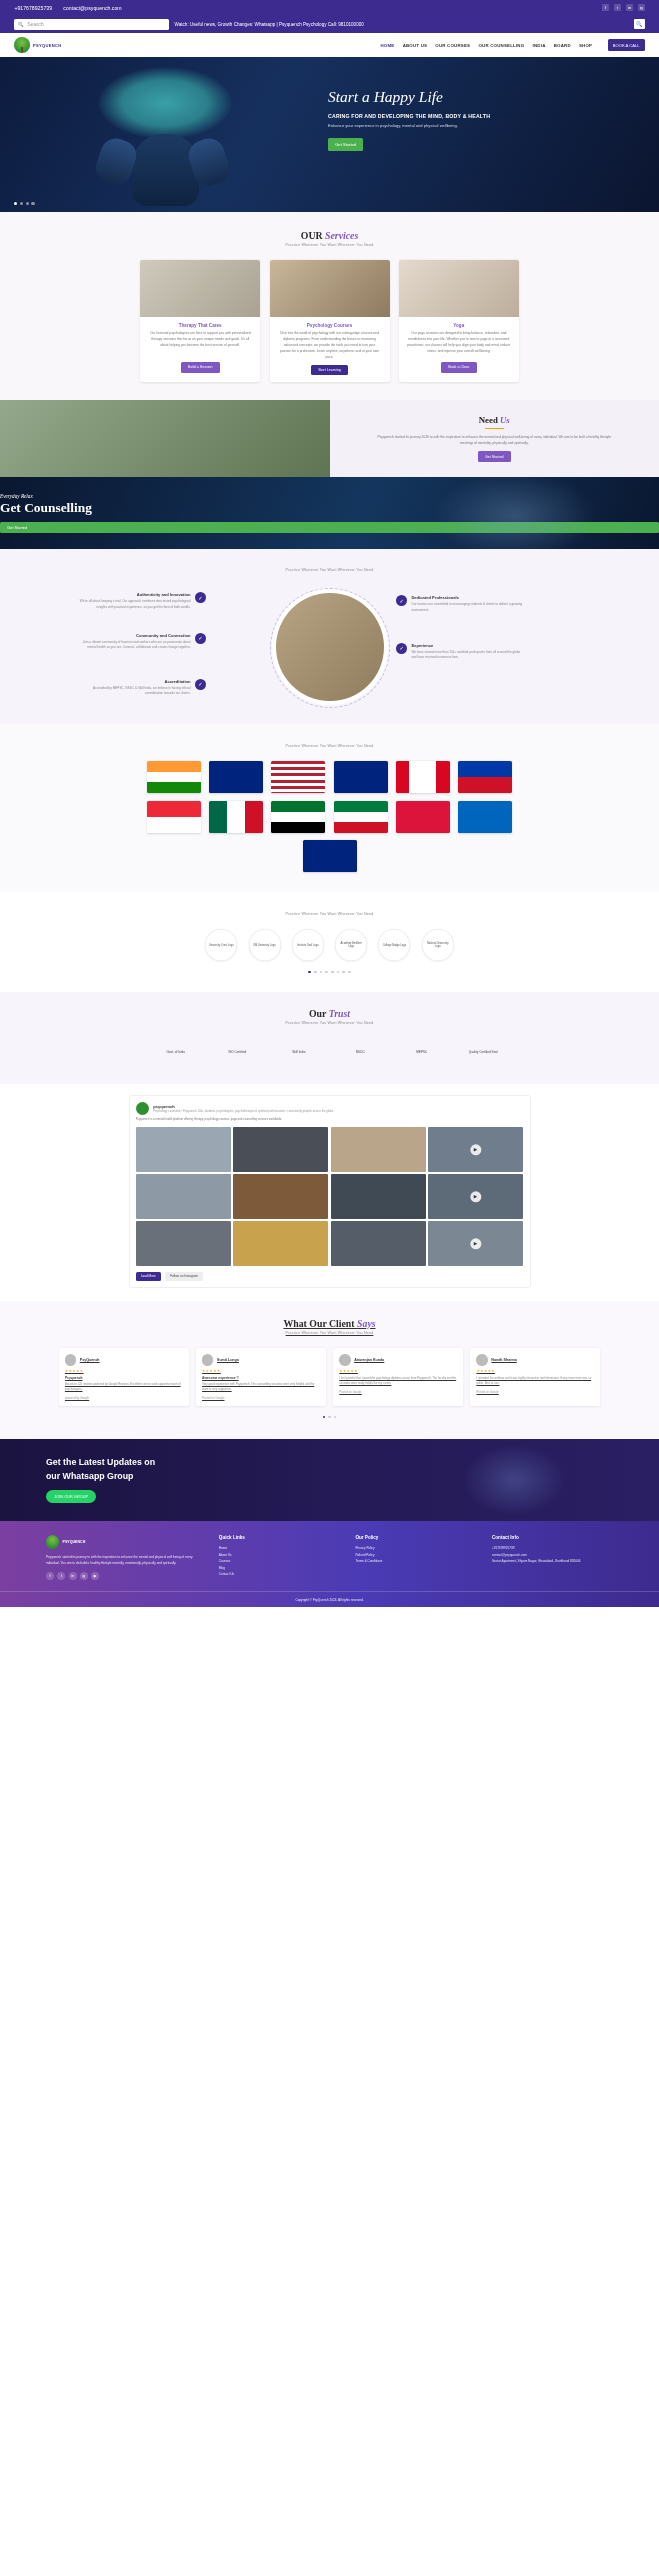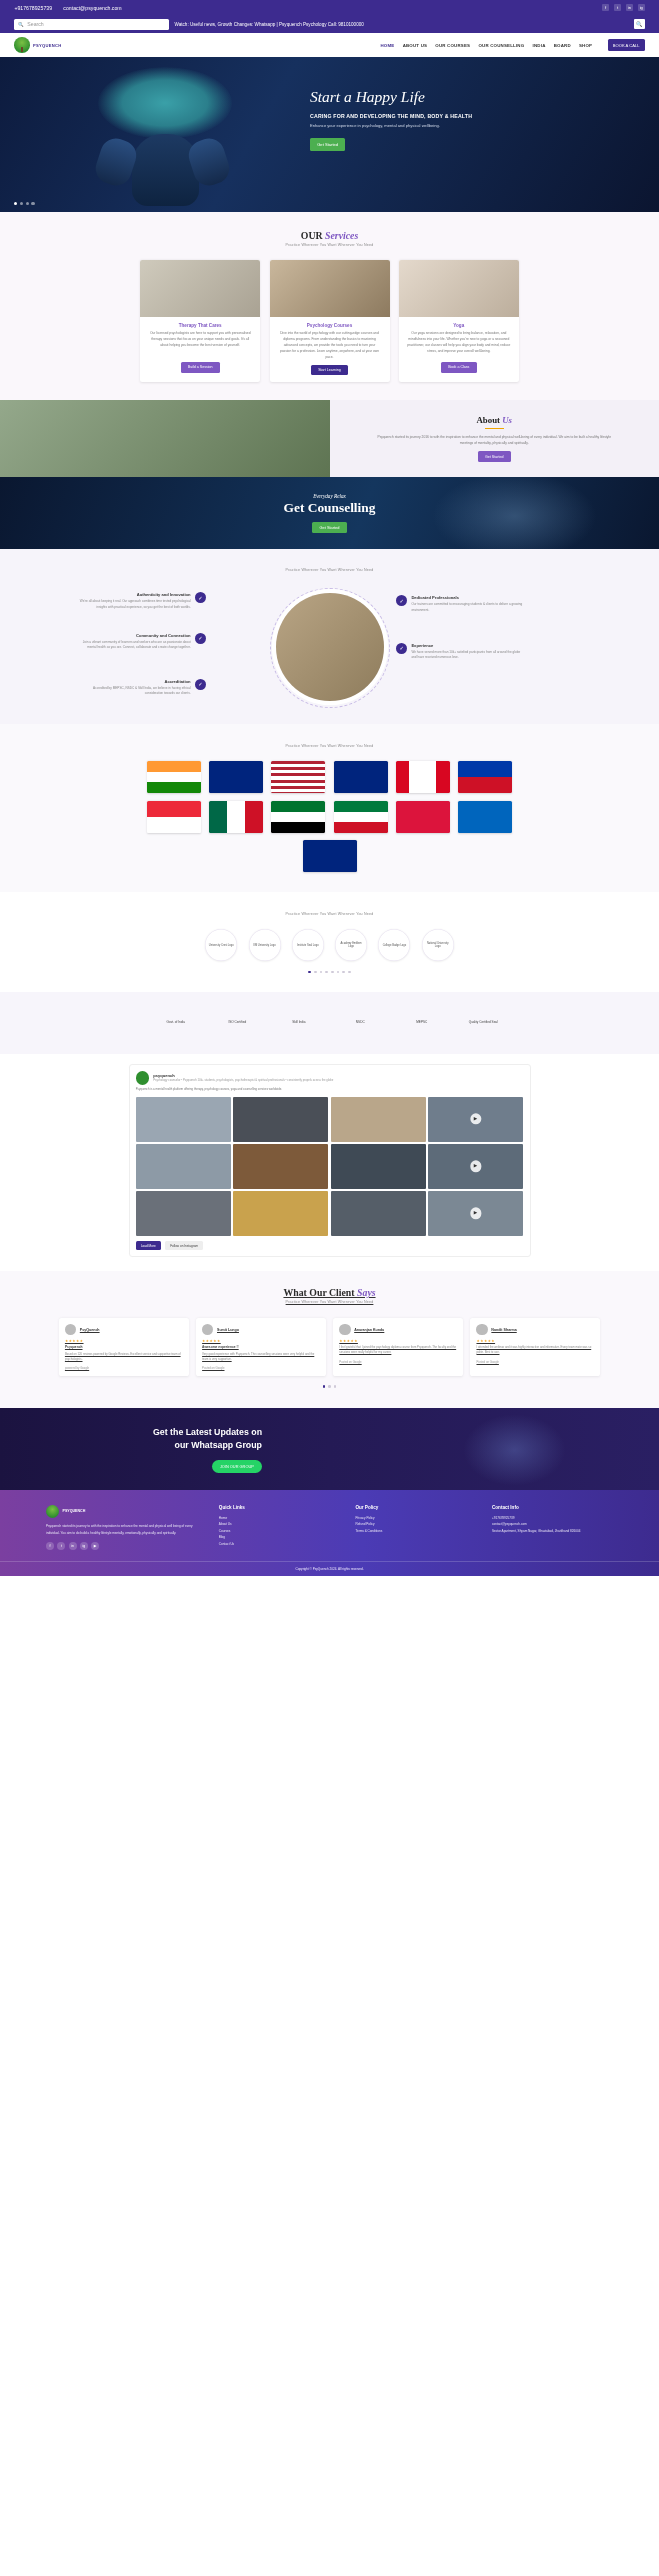--- a/index.html
+++ b/index.html
@@ -95,21 +95,21 @@
     background: linear-gradient(180deg,#1d3a63,#0e2340);
     border-radius: 31px 31px 15.5px 15.5px;
   }
   .hero .hands-l, .hero .hands-r {
     position: absolute; top: 82px; width: 36px; height: 46px;
     background: linear-gradient(180deg,#2a4e80,#14294a); border-radius: 15.5px;
   }
   .hero .hands-l { left: 77px; transform: rotate(18deg); }
   .hero .hands-r { left: 170px; transform: rotate(-18deg); }
   .hero .htext {
-    position: absolute; left: 310px; top: 31px; width: 216px; color: #fff;
+    position: absolute; left: 328px; top: 31px; width: 216px; color: #fff;
   }
   .hero h1 {
     font-size: 15.5px; font-weight: normal; font-style: italic;
     font-family: "Liberation Serif", serif; margin-bottom: 7.2px;
   }
   .hero .hsub { font-size: 5.2px; letter-spacing: 0.2px; margin-bottom: 4.1px; font-weight: bold; }
   .hero .hdesc { font-size: 4.1px; line-height: 1.7; color: #cfd8e8; width: 170px; margin-bottom: 8.2px; }
   .hero .hbtn {
     display: inline-block; background: #4caf50; color: #fff; font-size: 4.1px;
     padding: 3.6px 7.2px; border-radius: 1.5px;
@@ -155,21 +155,21 @@
   }
   .about .info h2 { font-size: 8.8px; font-family: "Liberation Serif", serif; color: #222; }
   .about .info h2 em { color: #7e57c2; font-style: italic; }
   .about .info .ul { width: 18.5px; height: 1px; background: #f0a500; margin: 2.6px auto 5.2px; }
   .about .info p { font-size: 3.3px; line-height: 1.9; color: #777; }
   .about .info .btn { margin-top: 5.2px; background: #7e57c2; color: #fff; font-size: 3.6px; padding: 3.1px 7.2px; border-radius: 1.5px; }
   
   .counsel {
     height: 72px; position: relative; overflow: hidden;
     background: linear-gradient(110deg,#0a1730 0%, #14365e 55%, #0a1730 100%);
-    display: flex; flex-direction: column; align-items: center; justify-content: center; color: #fff;
+    display: flex; flex-direction: column; justify-content: center; color: #fff;
   }
   .counsel .brain2 {
     position: absolute; right: 62px; top: -5.2px; width: 165px; height: 88px;
     background: radial-gradient(ellipse at 50% 50%, rgba(120,160,200,.35) 0%, rgba(10,23,48,0) 70%);
     border-radius: 50%;
   }
   .counsel .ec { font-size: 5.2px; font-style: italic; font-family: "Liberation Serif", serif; margin-bottom: 1px; }
   .counsel h2 { font-size: 13.4px; font-family: "Liberation Serif", serif; font-weight: bold; }
   .counsel .btn { margin-top: 6.2px; background: #4caf50; color: #fff; font-size: 3.9px; padding: 3.1px 7.2px; border-radius: 1.5px; }
   
@@ -245,21 +245,21 @@
   .tcard .stars { color: #f5a623; font-size: 3.6px; letter-spacing: 0.5px; margin-bottom: 2.6px; }
   .tcard .ttitle { font-size: 3.3px; font-weight: bold; color: #444; margin-bottom: 2.1px; }
   .tcard .tbody { font-size: 2.8px; line-height: 1.8; color: #888; }
   .tcard .gbadge { font-size: 2.8px; color: #999; margin-top: 4.1px; }
   
   .cta {
     height: 82px; display: flex; align-items: center;
     background: linear-gradient(90deg,#1b1340 0%, #241a55 50%, #2a1f63 100%);
     color: #fff; position: relative; overflow: hidden;
   }
-  .cta .ctatext { margin-left: 46px; width: 216px; text-align: right; }
+  .cta .ctatext { margin-left: 46px; width: 216px; }
   .cta h2 { font-size: 8.8px; line-height: 1.5; font-weight: bold; }
   .cta .btn { display: inline-block; margin-top: 7.2px; background: #25D366; color: #fff; font-size: 3.9px; padding: 4.1px 8.2px; border-radius: 10.3px; }
   .cta .yogi {
     position: absolute; right: 93px; top: 5.2px; width: 103px; height: 72px;
     background: radial-gradient(ellipse at 50% 50%, rgba(140,180,255,.25) 0%, rgba(27,19,64,0) 70%);
     border-radius: 50%;
   }
   
   .footer {
     background: linear-gradient(90deg,#7b3fa0 0%, #4b3bb5 55%, #3d2b8f 100%);
@@ -372,21 +372,21 @@
         <p>Our yoga sessions are designed to bring balance, relaxation, and mindfulness into your life. Whether you're new to yoga or a seasoned practitioner, our classes will help you align your body and mind, reduce stress, and improve your overall well-being.</p>
         <span class="btn o">Book a Class</span>
       </div>
     </div>
   </div>
 </div>
 
 <div class="about">
   <div class="photo"></div>
   <div class="info">
-    <h2><span>About </span><em>Us</em></h2>
+    <h2><span>Need </span><em>Us</em></h2>
     <div class="ul"></div>
     <p>Psyquench started its journey 2016 to with the inspiration to enhance the mental and physical well-being of every individual. We aim to be built a healthy lifestyle meetings of mentality, physically and spiritually.</p>
     <span class="btn">Get Started</span>
   </div>
 </div>
 
 <div class="counsel">
   <div class="brain2"></div>
   <div class="ec">Everyday Relax</div>
   <h2>Get Counselling</h2>
@@ -480,20 +480,24 @@
     <i></i>
     <i></i>
     <i></i>
     <i></i>
     <i></i>
     <i></i>
   </div>
 </div>
 
 <div class="trust">
+  <div class="sec-head">
+    <h2><span>Our </span><em>Trust</em></h2>
+    <div class="tag">Practice Wherever You Want Wherever You Need</div>
+  </div>
   <div class="trustrow">
     <div class="tl">Govt. of India</div>
     <div class="tl">ISO Certified</div>
     <div class="tl">Skill India</div>
     <div class="tl">NSDC</div>
     <div class="tl">MEPSC</div>
     <div class="tl">Quality Certified Seal</div>
   </div>
 </div>
 

